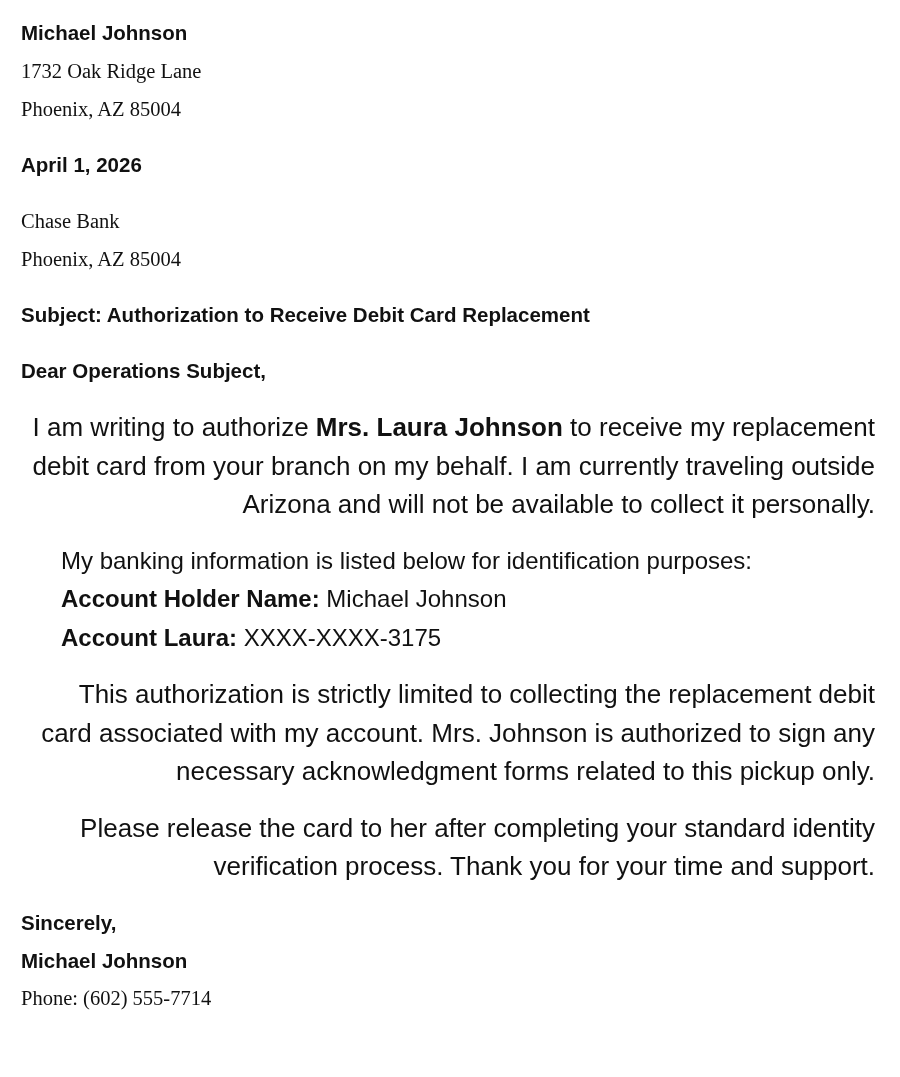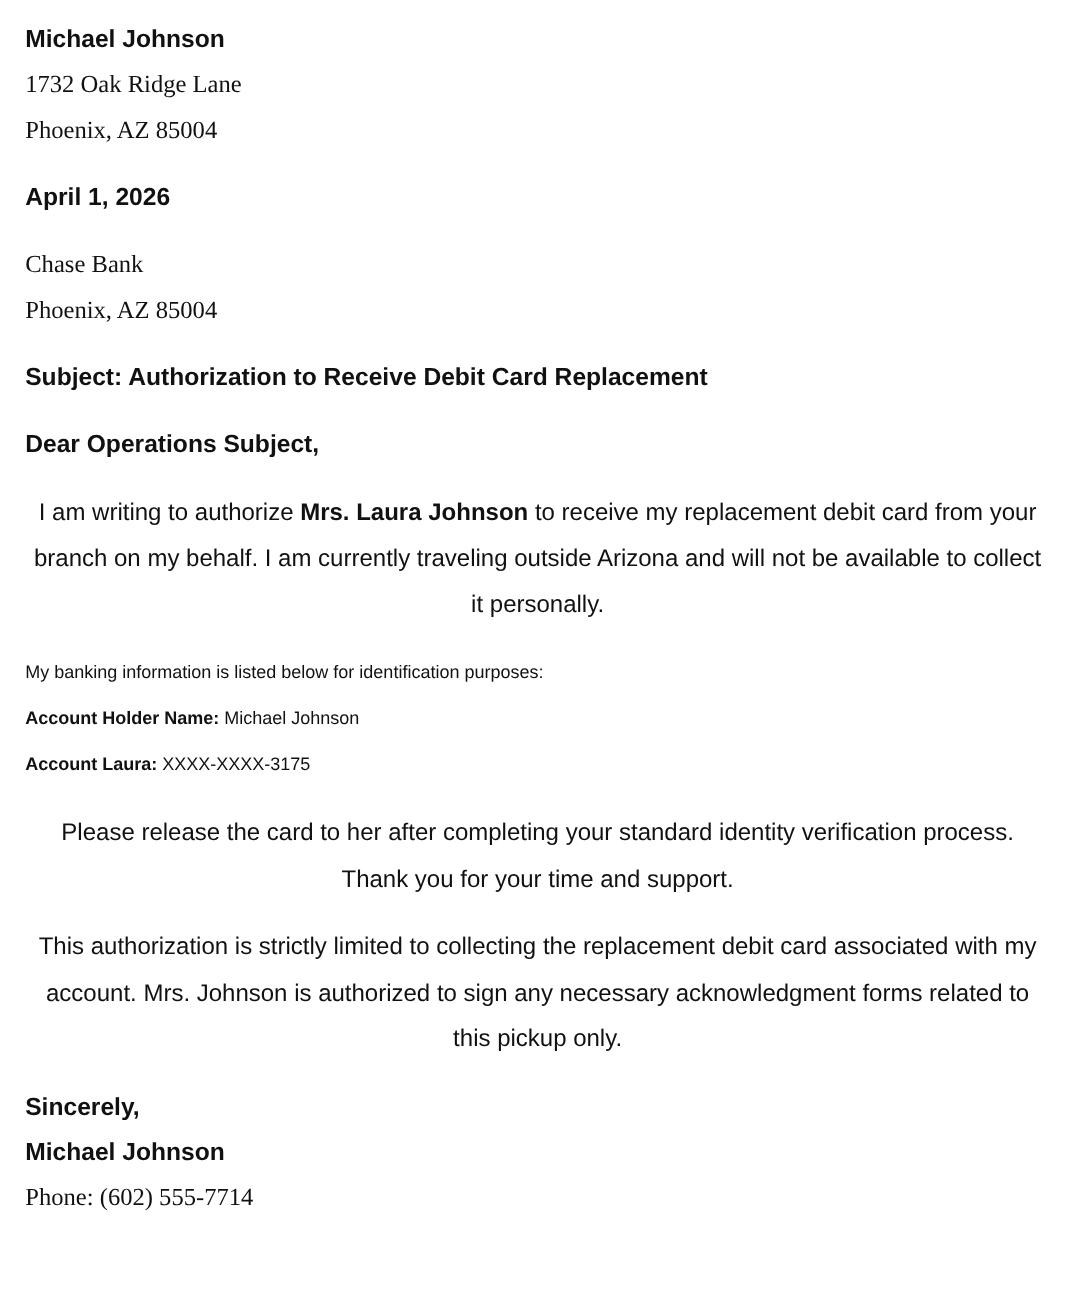--- a/index.html
+++ b/index.html
@@ -24,41 +24,42 @@
   .block {
     margin: 0 0 18px 0;
   }
   .line {
     font-size: 20.5px;
     line-height: 38px;
     white-space: nowrap;
     font-family: Liberation Serif, serif;
   }
   .para {
-    font-size: 20px;
+    font-size: 26px;
     line-height: 38.5px;
     margin: 0 0 18px 0;
     max-width: 858px;
-    text-align: center;
+    text-align: right;
   }
   .b {
     font-weight: bold;
   }
   .heading {
     font-size: 20.5px;
     line-height: 38px;
     font-weight: bold;
     white-space: nowrap;
   }
   .info-block {
     margin: 0 0 18px 0;
   }
   .info-line {
-    font-size: 15px;
+    font-size: 24px;
     line-height: 38.5px;
+    margin-left: 40px;
   }
   .sig-block .line {
     line-height: 37.5px;
   }
 </style>
 </head>
 <body>
 
 <div class="page">
 
@@ -86,23 +87,23 @@
   </div>
 
   <p class="para"><span>I am writing to authorize </span><span class="b">Mrs. Laura Johnson</span><span> to receive my replacement debit card from your branch on my behalf. I am currently traveling outside Arizona and will not be available to collect it personally.</span></p>
 
   <div class="info-block">
     <div class="info-line">My banking information is listed below for identification purposes:</div>
     <div class="info-line"><span class="b">Account Holder Name:</span><span> Michael Johnson</span></div>
     <div class="info-line"><span class="b">Account Laura:</span><span> XXXX-XXXX-3175</span></div>
   </div>
 
+  <p class="para">This authorization is strictly limited to collecting the replacement debit card associated with my account. Mrs. Johnson is authorized to sign any necessary acknowledgment forms related to this pickup only.</p>
+
   <p class="para">Please release the card to her after completing your standard identity verification process. Thank you for your time and support.</p>
-
-  <p class="para">This authorization is strictly limited to collecting the replacement debit card associated with my account. Mrs. Johnson is authorized to sign any necessary acknowledgment forms related to this pickup only.</p>
 
   <div class="block sig-block">
     <div class="heading">Sincerely,</div>
     <div class="heading">Michael Johnson</div>
     <div class="line">Phone: (602) 555-7714</div>
   </div>
 
 </div>
 
 </body></html>

